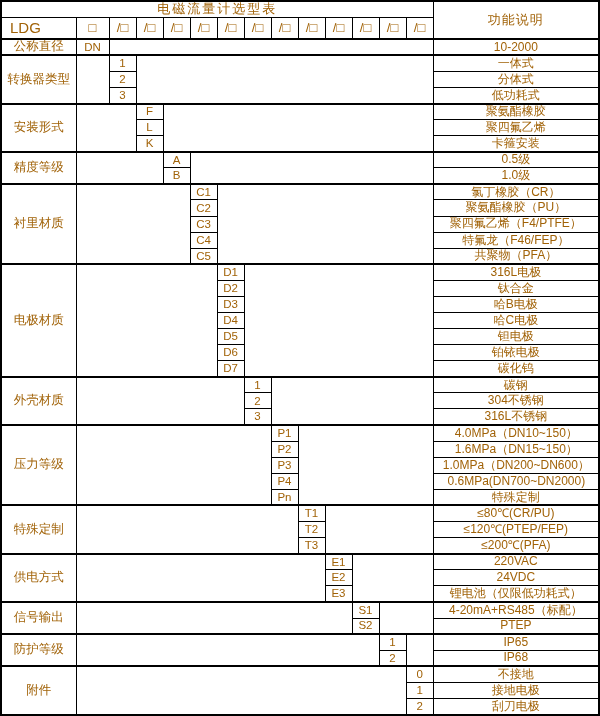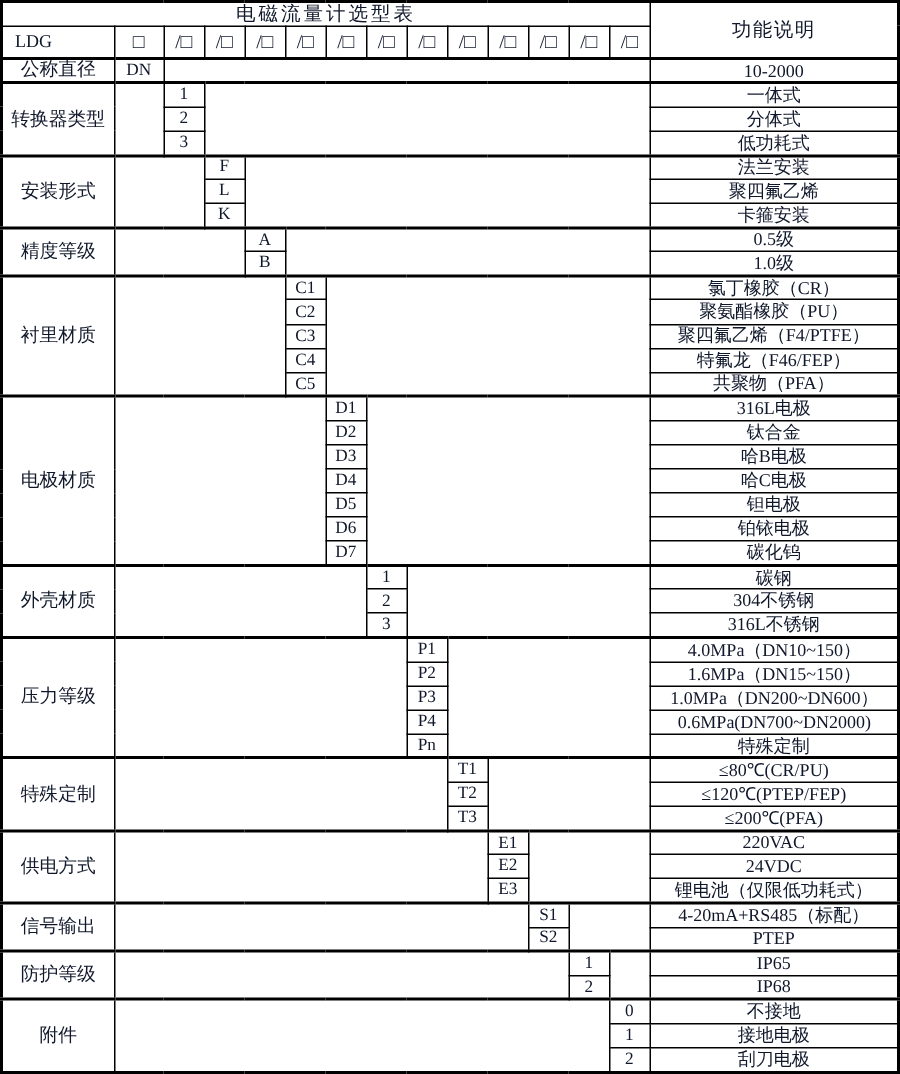--- a/index.html
+++ b/index.html
@@ -1,19 +1,19 @@
 <!DOCTYPE html>
 <html><head>
 <meta charset="utf-8">
 <style>
   html, body { margin: 0; padding: 0; background: #fff; }
   .wrap {
     width: 600px; height: 716px; box-sizing: border-box;
-    font-family: Liberation Serif, serif;
-    color: #0f172a; background: #fff;
+    font-family: Liberation Sans, sans-serif;
+    color: #a16207; background: #fff;
   }
   table {
     border-collapse: collapse; table-layout: fixed;
     width: 600px; height: 716px;
     border: 2px solid #000;
   }
   td {
     border: 1px solid #000;
     padding: 0 2px;
     text-align: center;
@@ -23,21 +23,21 @@
     white-space: nowrap;
     overflow: hidden;
   }
   tr.r-title { height: 16px; }
   tr.r-ldg   { height: 22px; }
   tr.r-data  { height: 16px; }
   tr.grp td  { border-top: 2px solid #000; }
   .title  { font-size: 13px; letter-spacing: 2px; }
   .desc-h { font-size: 13px; letter-spacing: 1px; margin-top: 26px; }
   .lbl    { font-size: 12.5px; }
-  .ldg    { text-align: left; padding-left: 8px; font-size: 12px; }
+  .ldg    { text-align: left; padding-left: 8px; font-size: 15px; }
   .box    { font-size: 13px; padding: 0; }
   .code   { font-size: 11.5px; padding: 0; }
   .desc   { font-size: 12px; margin-left: 16px; }
   .desc.left { text-align: center; padding-left: 3px; }
   .filler { padding: 0; }
 </style>
 </head>
 <body>
 
 <div class="wrap">
@@ -99,21 +99,21 @@
         </tr>
         <tr class="r-data">
           <td class="code">3</td>
           <td class="desc">低功耗式</td>
         </tr>
         <tr class="r-data grp">
           <td class="lbl" rowspan="3">安装形式</td>
           <td class="filler" rowspan="3" colspan="2"></td>
           <td class="code">F</td>
           <td class="filler" rowspan="3" colspan="10"></td>
-          <td class="desc">法兰安装</td>
+          <td class="desc">聚氨酯橡胶</td>
         </tr>
         <tr class="r-data">
           <td class="code">L</td>
           <td class="desc">聚四氟乙烯</td>
         </tr>
         <tr class="r-data">
           <td class="code">K</td>
           <td class="desc">卡箍安装</td>
         </tr>
         <tr class="r-data grp">

